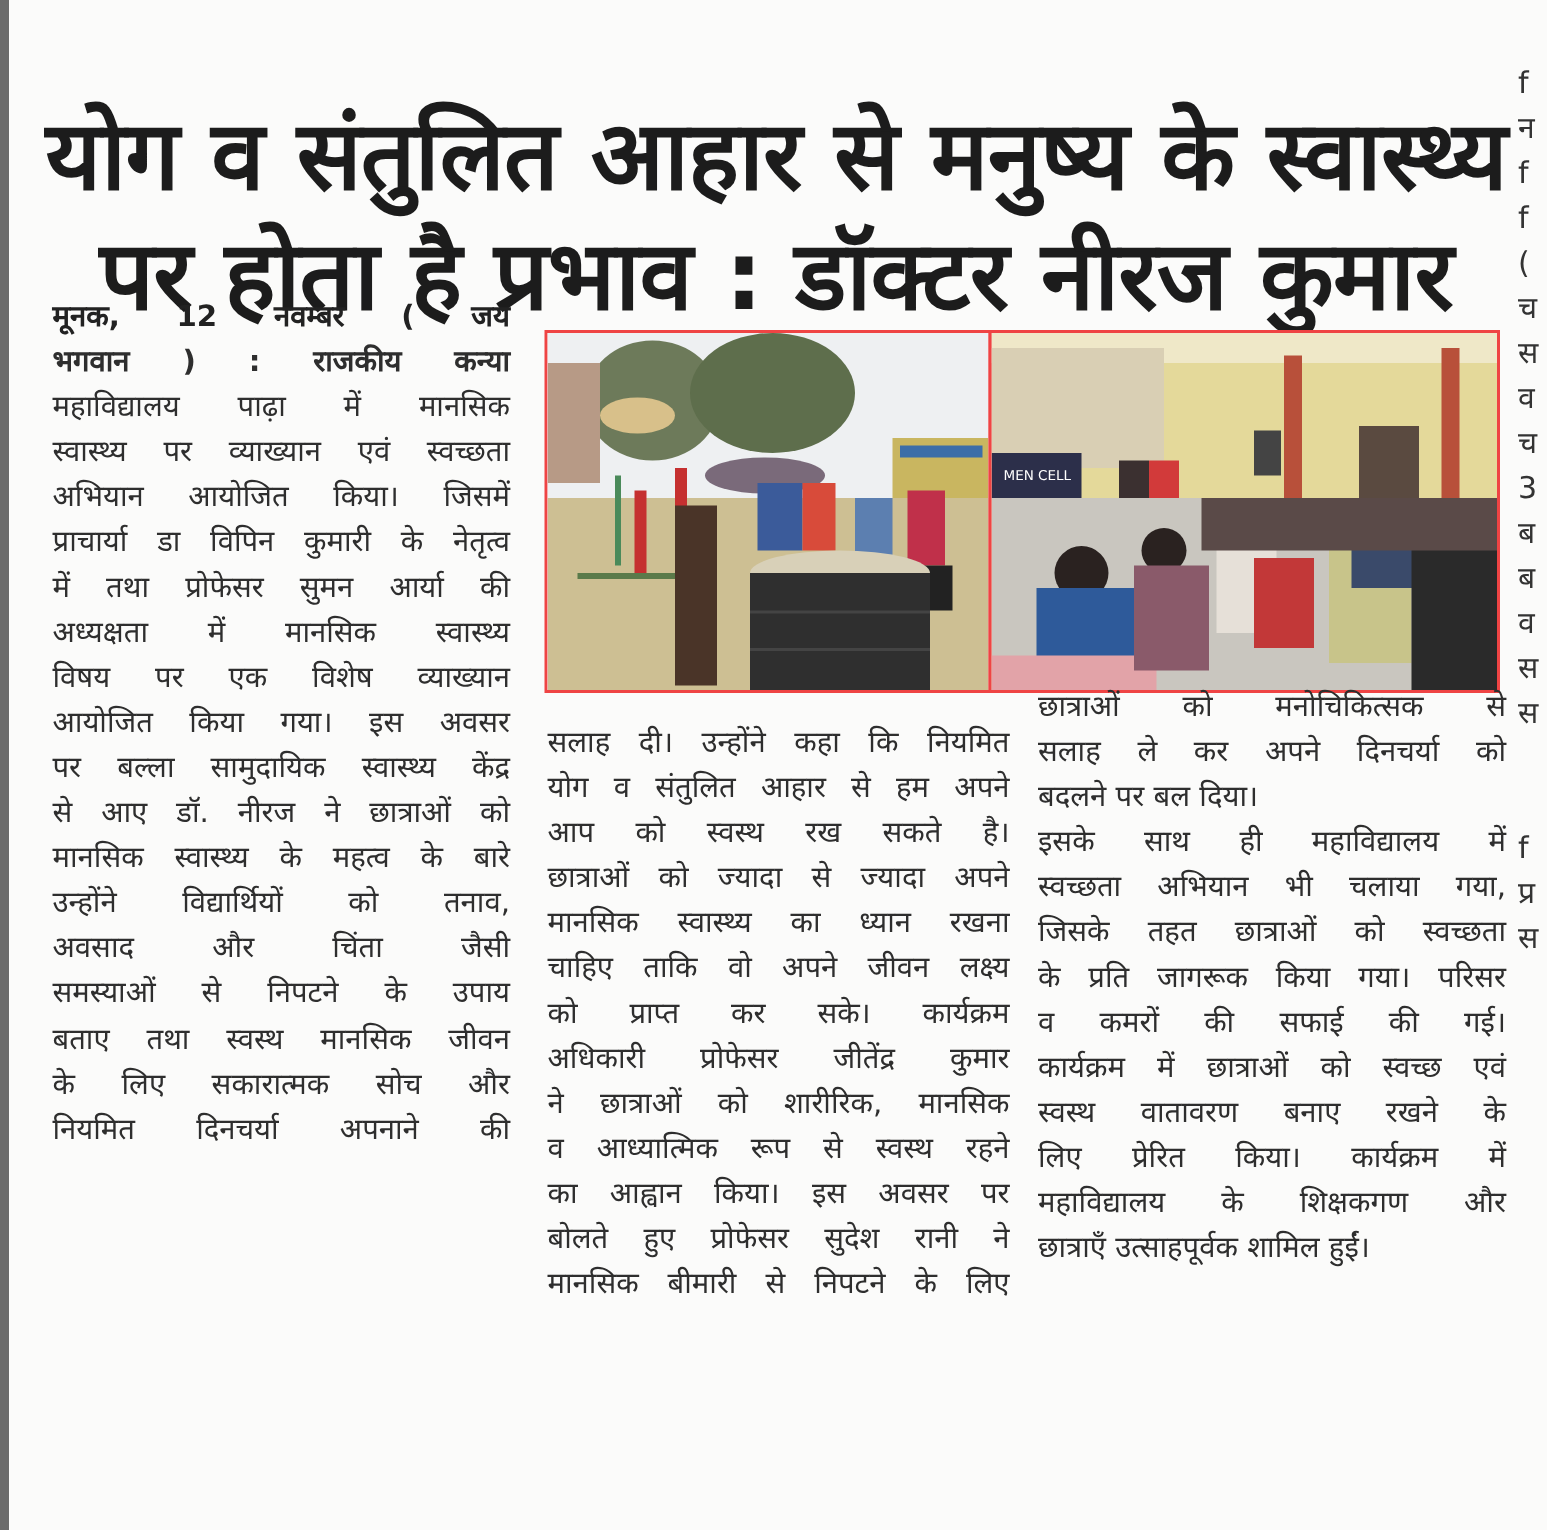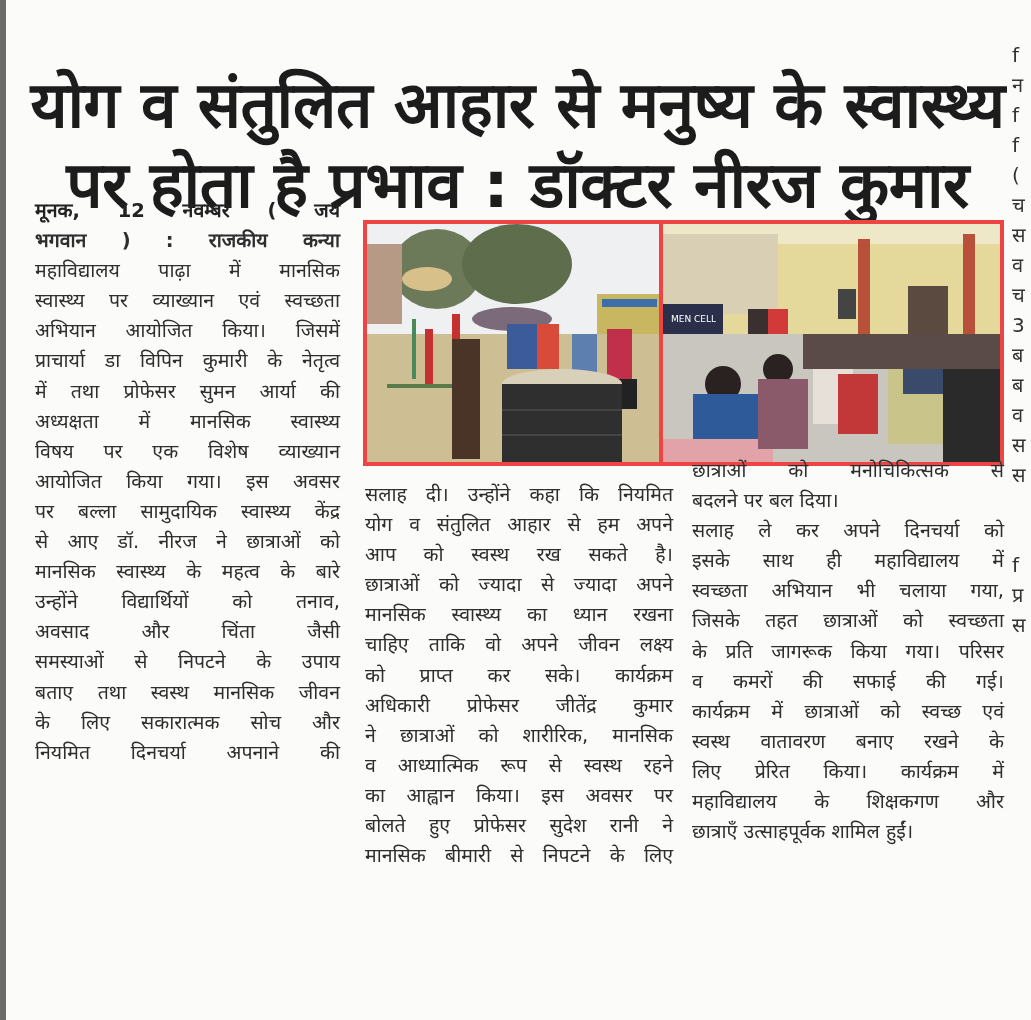--- a/index.html
+++ b/index.html
@@ -37,21 +37,21 @@
       text-align: justify;
     }
     .col .ln { display: block; white-space: nowrap; text-align: justify; text-align-last: justify; }
     .col .ln.last { text-align-last: left; }
     .col1 { left: 35px; top: 196px; width: 305px; }
     .dateline { font-weight: bold; color: #222; }
     .col2 { left: 365px; top: 480px; width: 308px; }
     .col3 { left: 692px; top: 456px; width: 312px; }
     .photo {
       position: absolute; overflow: hidden;
-      border: 4px solid #ef4444;
+      border: 2px solid #ef4444;
     }
     .photo1 { left: 363px; top: 220px; width: 294px; height: 238px; }
     .photo2 { left: 659px; top: 220px; width: 337px; height: 238px; }
     .right-edge {
       position: absolute; left: 1012px; top: 0; width: 19px; height: 1020px;
       font-size: 20px; line-height: 30px; color: #333; overflow: hidden;
     }
     .right-edge span { display: block; }
     .bottom-cut {
       position: absolute; left: 40px; top: 1012px; width: 960px; height: 10px;
@@ -160,22 +160,22 @@
   <span class="ln">अधिकारी प्रोफेसर जीतेंद्र कुमार</span>
   <span class="ln">ने छात्राओं को शारीरिक, मानसिक</span>
   <span class="ln">व आध्यात्मिक रूप से स्वस्थ रहने</span>
   <span class="ln">का आह्वान किया। इस अवसर पर</span>
   <span class="ln">बोलते हुए प्रोफेसर सुदेश रानी ने</span>
   <span class="ln">मानसिक बीमारी से निपटने के लिए</span>
 </div>
 
 <div class="col col3">
   <span class="ln">छात्राओं को मनोचिकित्सक से</span>
+  <span class="ln">सलाह ले कर अपने दिनचर्या को</span>
   <span class="ln last">बदलने पर बल दिया।</span>
-  <span class="ln">सलाह ले कर अपने दिनचर्या को</span>
   <span class="ln">इसके साथ ही महाविद्यालय में</span>
   <span class="ln">स्वच्छता अभियान भी चलाया गया,</span>
   <span class="ln">जिसके तहत छात्राओं को स्वच्छता</span>
   <span class="ln">के प्रति जागरूक किया गया। परिसर</span>
   <span class="ln">व कमरों की सफाई की गई।</span>
   <span class="ln">कार्यक्रम में छात्राओं को स्वच्छ एवं</span>
   <span class="ln">स्वस्थ वातावरण बनाए रखने के</span>
   <span class="ln">लिए प्रेरित किया। कार्यक्रम में</span>
   <span class="ln">महाविद्यालय के शिक्षकगण और</span>
   <span class="ln last">छात्राएँ उत्साहपूर्वक शामिल हुईं।</span>

